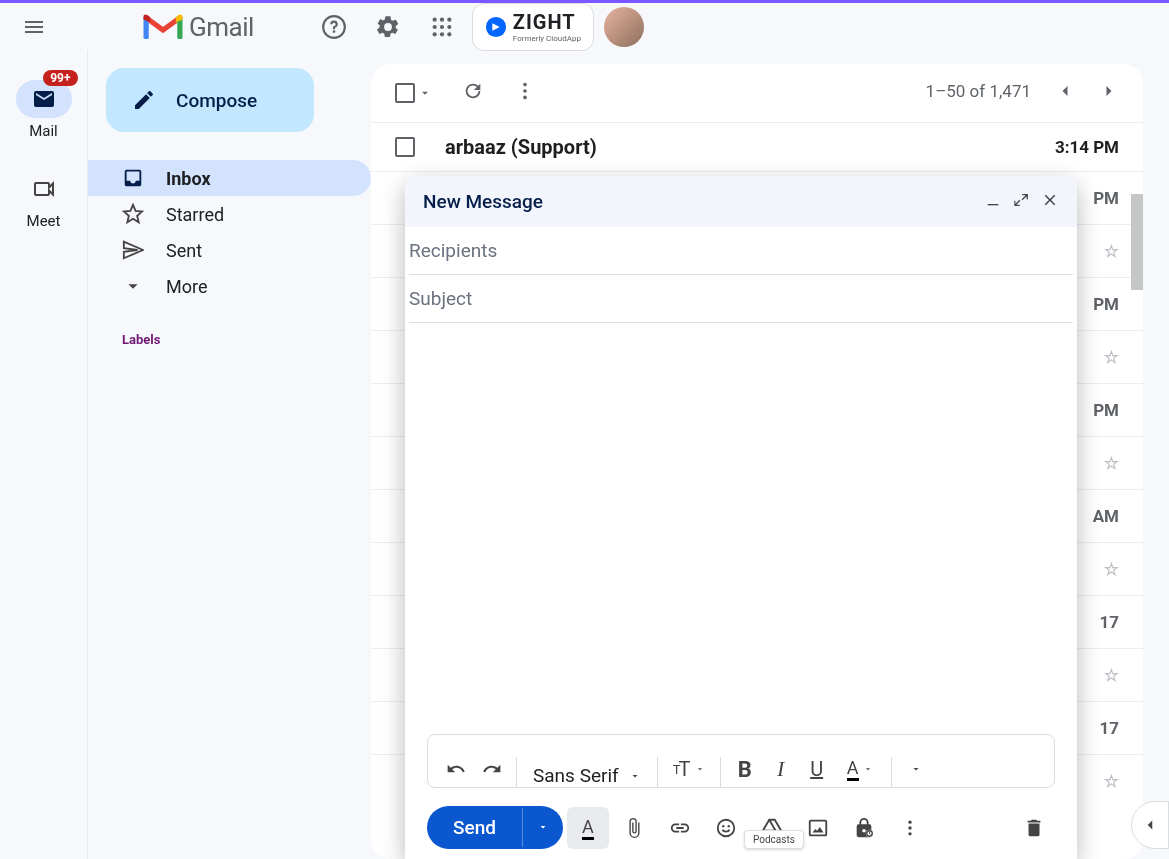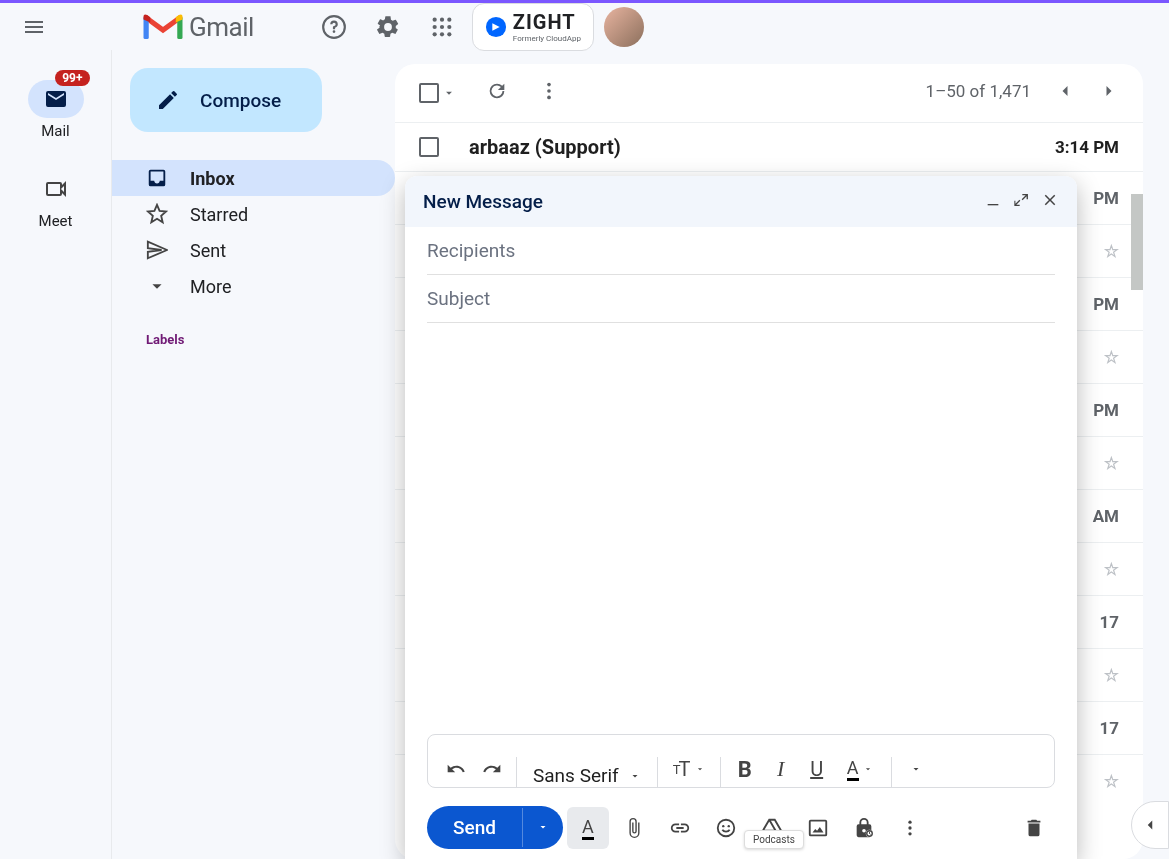--- a/index.html
+++ b/index.html
@@ -14,28 +14,28 @@
 .search input{border:none;background:transparent;font-size:20px;outline:none;width:60px;color:#5f6368}
 .tune-ico{width:44px;display:flex;justify-content:center}
 .top-icons{display:flex;align-items:center;gap:14px;margin-left:60px}
 .top-ico{width:40px;height:40px;display:flex;align-items:center;justify-content:center;color:#5f6368;cursor:pointer;border-radius:50%}
 .zight{margin-left:10px;background:#fff;border:1px solid #dadce0;border-radius:12px;padding:4px 12px;display:flex;align-items:center;gap:6px;height:48px}
 .zight-logo{width:22px;height:22px}
 .zight-text{font-weight:700;font-size:20px;color:#202124;letter-spacing:1px}
 .zight-sub{font-size:8px;color:#5f6368}
 .avatar{width:40px;height:40px;border-radius:50%;background:linear-gradient(135deg,#e8b4a0,#8b6f5c);margin-left:10px;overflow:hidden}
 .body-row{display:flex;height:calc(100% - 50px)}
-.rail{width:112px;display:flex;flex-direction:column;align-items:center;padding-top:30px;gap:30px;border-right:1px solid #e8eaed}
+.rail{width:88px;display:flex;flex-direction:column;align-items:center;padding-top:30px;gap:30px;border-right:1px solid #e8eaed}
 .rail-item{display:flex;flex-direction:column;align-items:center;gap:4px;cursor:pointer}
 .rail-icon-wrap{width:56px;height:38px;border-radius:19px;display:flex;align-items:center;justify-content:center;position:relative}
 .rail-icon-wrap.active{background:#d3e3fd}
 .rail-label{font-size:15px;color:#202124}
 .badge{position:absolute;top:-10px;right:-6px;background:#c5221f;color:#fff;font-size:12px;font-weight:700;padding:1px 7px;border-radius:10px}
 .sidebar{width:283px;padding:18px 0 0 0}
-.compose-btn{display:flex;align-items:center;gap:20px;background:#c2e7ff;border-radius:18px;padding:20px 26px;margin:0 18px 28px 18px;cursor:pointer;width:192px}
+.compose-btn{display:flex;align-items:center;gap:20px;background:#c2e7ff;border-radius:18px;padding:20px 26px;margin:0 18px 28px 18px;cursor:pointer;width:208px}
 .compose-btn svg{width:24px;height:24px}
 .compose-text{font-size:19px;color:#041e49;font-weight:500}
 .nav-item{display:flex;align-items:center;gap:22px;padding:7px 0 7px 34px;border-radius:0 20px 20px 0;cursor:pointer;font-size:18px;color:#202124}
 .nav-item.selected{background:#d3e3fd;font-weight:700}
 .nav-item.bold{font-weight:700}
 .nav-item svg{width:22px;height:22px;flex-shrink:0}
 .labels-hdr{font-size:13px;font-weight:700;color:#701a75;padding:28px 0 0 34px}
 .main{flex:1;position:relative}
 .mail-panel{background:#fff;border-radius:20px;margin:14px 26px 0 0;height:calc(100% - 14px);position:relative;overflow:hidden}
 .mail-toolbar{display:flex;align-items:center;padding:16px 24px;gap:30px}
@@ -46,21 +46,21 @@
 .mail-row{display:flex;align-items:center;padding:12px 24px;gap:30px;border-top:1px solid #eceff1}
 .mail-sender{font-size:20px;font-weight:700;color:#1f1f1f;flex:1}
 .mail-time{font-size:17px;font-weight:700;color:#1f1f1f}
 .row-peek{display:flex;align-items:center;justify-content:flex-end;padding:16px 24px;gap:14px;color:#5f6368;font-size:17px;font-weight:700;border-top:1px solid #eceff1}
 .star-peek{color:#bdc1c6}
 .compose-window{position:absolute;left:405px;top:176px;width:672px;height:683px;background:#fff;border-radius:12px 12px 0 0;box-shadow:0 8px 24px rgba(0,0,0,.28);display:flex;flex-direction:column;z-index:50}
 .cw-head{background:#f2f6fc;border-radius:12px 12px 0 0;padding:14px 18px;display:flex;align-items:center}
 .cw-title{font-size:19px;color:#041e49;font-weight:500}
 .cw-head-ico{margin-left:12px;color:#444;cursor:pointer}
 .cw-head-ico:first-of-type{margin-left:auto}
-.cw-field{margin:0 22px;padding:12px 0;border-bottom:1px solid #e0e0e0;color:#6b7280;font-size:19px;cursor:text}
+.cw-field{margin:0 4px;padding:12px 0;border-bottom:1px solid #e0e0e0;color:#6b7280;font-size:19px;cursor:text}
 .cw-body{flex:1}
 .cw-format{margin:0 22px 8px 22px;border:1px solid #dadce0;border-radius:8px;display:flex;align-items:flex-end;height:54px;padding:0 10px}
 .fbtn{width:36px;height:36px;display:flex;align-items:center;justify-content:center;color:#444;cursor:pointer;border-radius:4px;font-size:20px}
 .fsep{width:1px;height:30px;background:#dadce0;margin:0 6px}
 .font-name{font-size:19px;color:#1f1f1f;padding:0 10px;display:flex;align-items:center;gap:10px;cursor:pointer}
 .cw-bottom{display:flex;align-items:center;padding:10px 22px;gap:4px}
 .send-btn{display:flex;align-items:center;background:#0b57d0;border-radius:22px;overflow:hidden}
 .send-main{color:#fff;font-size:19px;font-weight:500;padding:10px 26px;cursor:pointer}
 .send-dd{border-left:1px solid rgba(255,255,255,.3);padding:10px 14px;cursor:pointer;color:#fff}
 .bbtn{width:42px;height:42px;display:flex;align-items:center;justify-content:center;color:#444;cursor:pointer;border-radius:6px}

